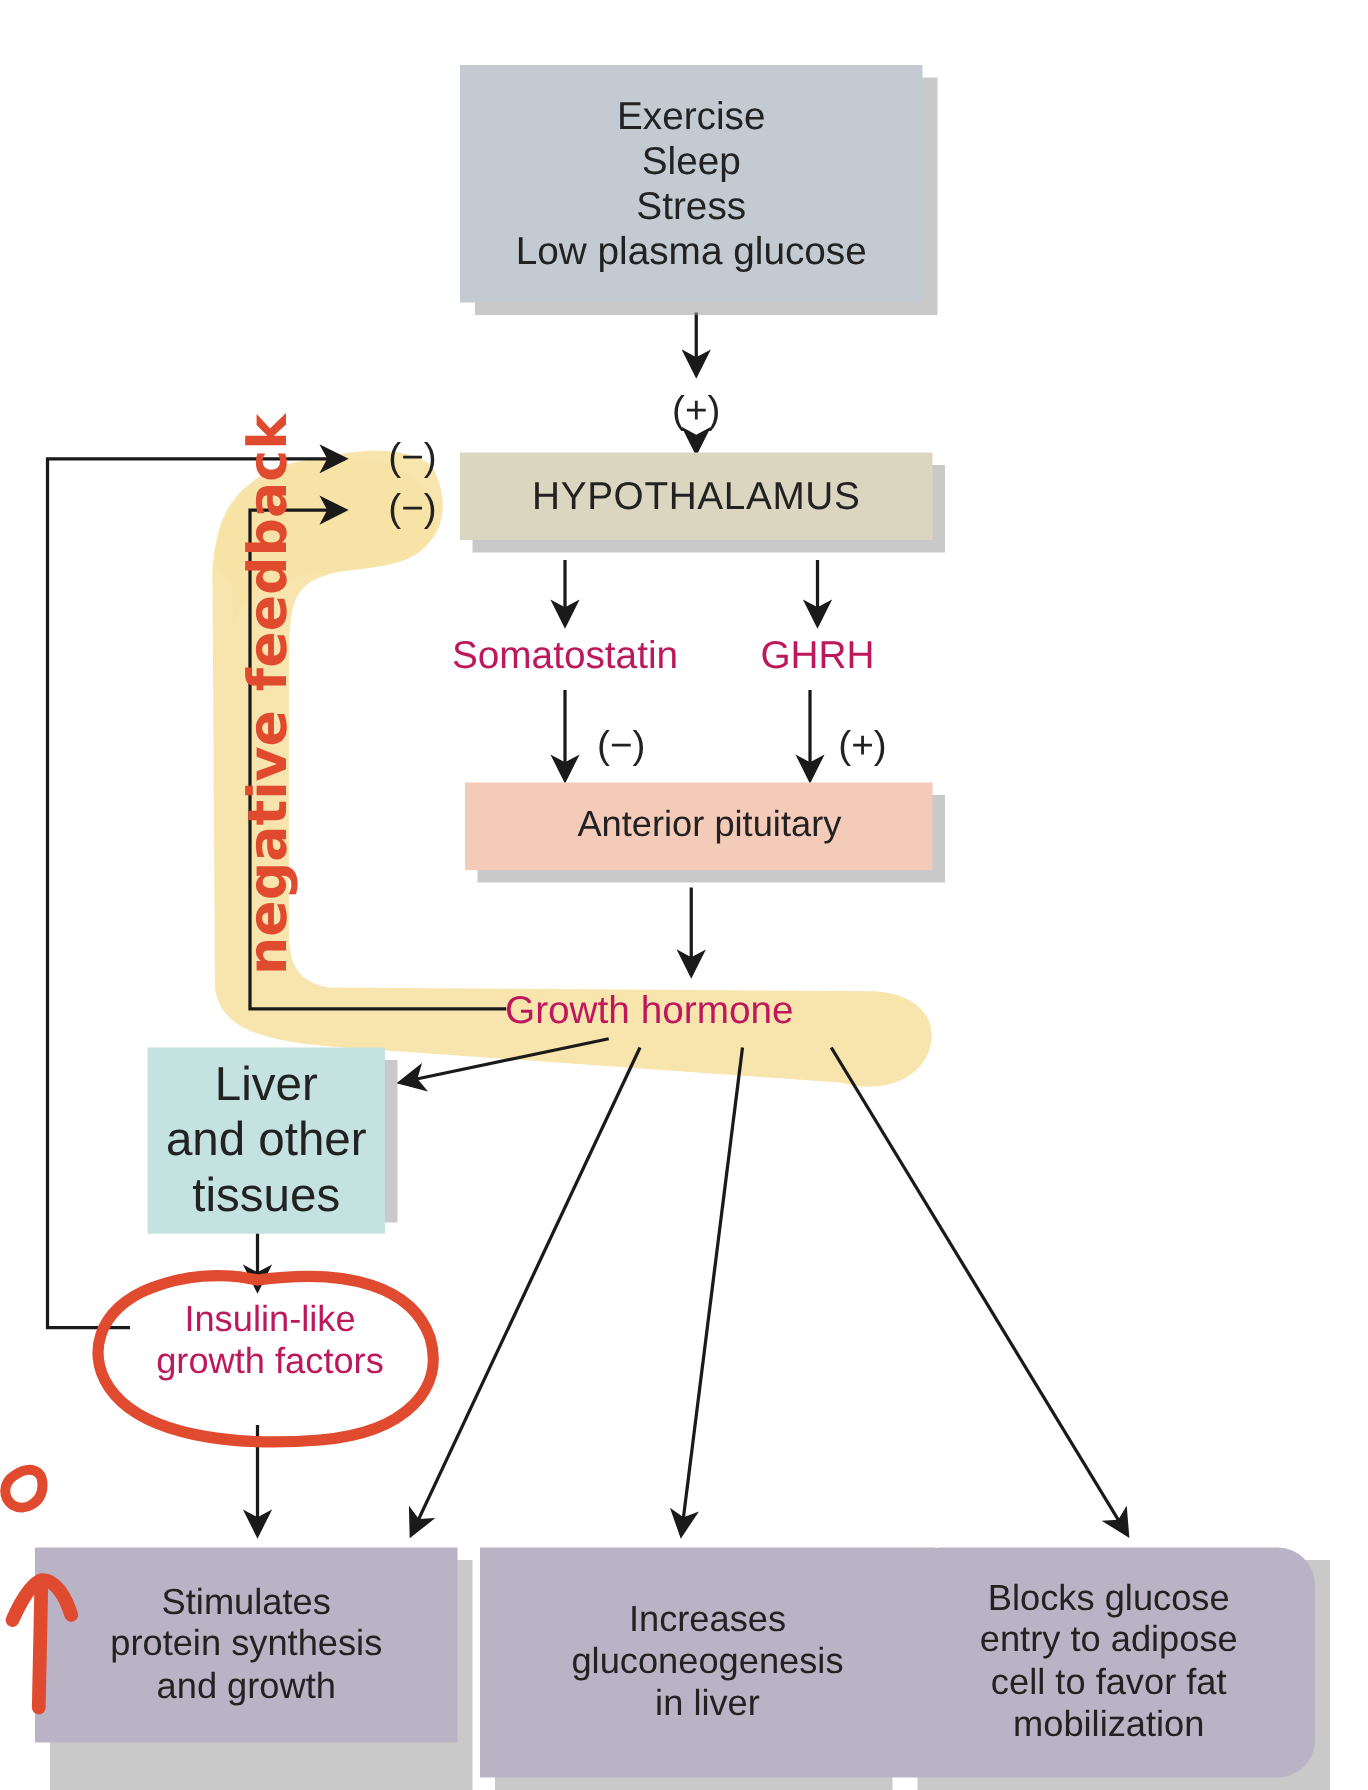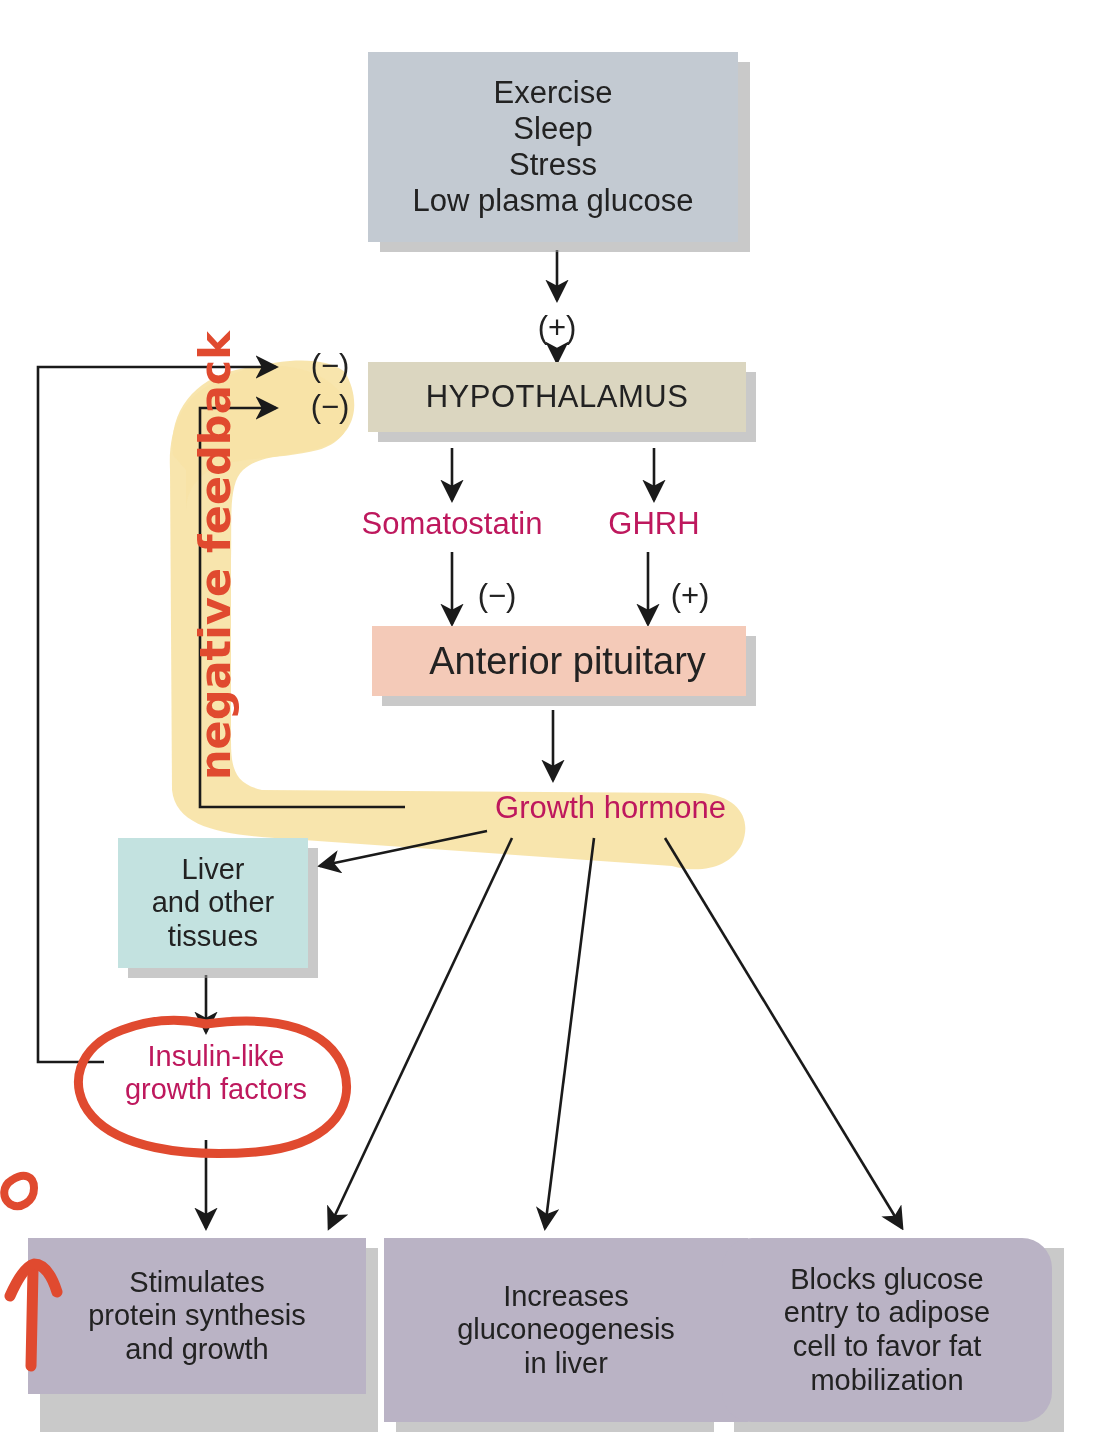--- a/index.html
+++ b/index.html
@@ -155,24 +155,24 @@
   <div class="boxshadow" style="left:380px; top:62px; width:370px; height:190px;"></div>
   <div class="node" style="left:368px; top:52px; width:370px; height:190px; background:#c3cad2; font-size:31px;">Exercise
 Sleep
 Stress
 Low plasma glucose</div>
 
   <div class="boxshadow" style="left:378px; top:372px; width:378px; height:70px;"></div>
   <div class="node" style="left:368px; top:362px; width:378px; height:70px; background:#dbd6c0; font-size:31px; letter-spacing:0.5px;">HYPOTHALAMUS</div>
 
   <div class="boxshadow" style="left:382px; top:636px; width:374px; height:70px;"></div>
-  <div class="node" style="left:372px; top:626px; width:374px; height:70px; background:#f4cab8; font-size:38px;padding-left:17px;">Anterior pituitary</div>
+  <div class="node" style="left:372px; top:626px; width:374px; height:70px; background:#f4cab8; font-size:29px;padding-left:17px;">Anterior pituitary</div>
 
   <div class="boxshadow" style="left:128px; top:848px; width:190px; height:130px;"></div>
-  <div class="node" style="left:118px; top:838px; width:190px; height:130px; background:#c3e2e0; font-size:29px; z-index:5;">Liver
+  <div class="node" style="left:118px; top:838px; width:190px; height:149px; background:#c3e2e0; font-size:38px; z-index:5;">Liver
 and other
 tissues</div>
 
   <div class="boxshadow" style="left:40px; top:1248px; width:338px; height:184px;"></div>
   <div class="node" style="left:28px; top:1238px; width:338px; height:156px; background:#bab3c5; font-size:29px;">Stimulates
 protein synthesis
 and growth</div>
 
   <div class="boxshadow" style="left:396px; top:1248px; width:318px; height:184px;"></div>
   <div class="node" style="left:384px; top:1238px; width:364px; height:184px; background:#bab3c5; font-size:29px;">Increases
@@ -182,21 +182,21 @@
   <div class="boxshadow" style="left:734px; top:1248px; width:330px; height:184px;"></div>
   <div class="node" style="left:722px; top:1238px; width:330px; height:184px; background:#bab3c5; font-size:29px;border-radius:30px;">Blocks glucose
 entry to adipose
 cell to favor fat
 mobilization</div>
 
   <div class="plain-label" style="left:330px; top:506px; width:244px; font-size:31px;">Somatostatin</div>
 
   <div class="plain-label" style="left:578px; top:506px; width:152px; font-size:31px;">GHRH</div>
 
-  <div class="plain-label" style="left:424px; top:790px; width:302px; font-size:31px; text-align:right; z-index:5;">Growth hormone</div>
+  <div class="plain-label" style="left:404px; top:790px; width:302px; font-size:31px; text-align:left; z-index:5;">Growth hormone</div>
 
   <div class="plain-label" style="left:96px; top:1040px; width:240px; font-size:29px; z-index:7;">Insulin-like
 growth factors</div>
 
   <div class="sign" style="left:521px; top:310px; width:72px; font-size:31px;">(+)</div>
 
   <div class="sign" style="left:299px; top:348px; width:62px; font-size:31px;">(−)</div>
 
   <div class="sign" style="left:299px; top:389px; width:62px; font-size:31px;">(−)</div>
 

